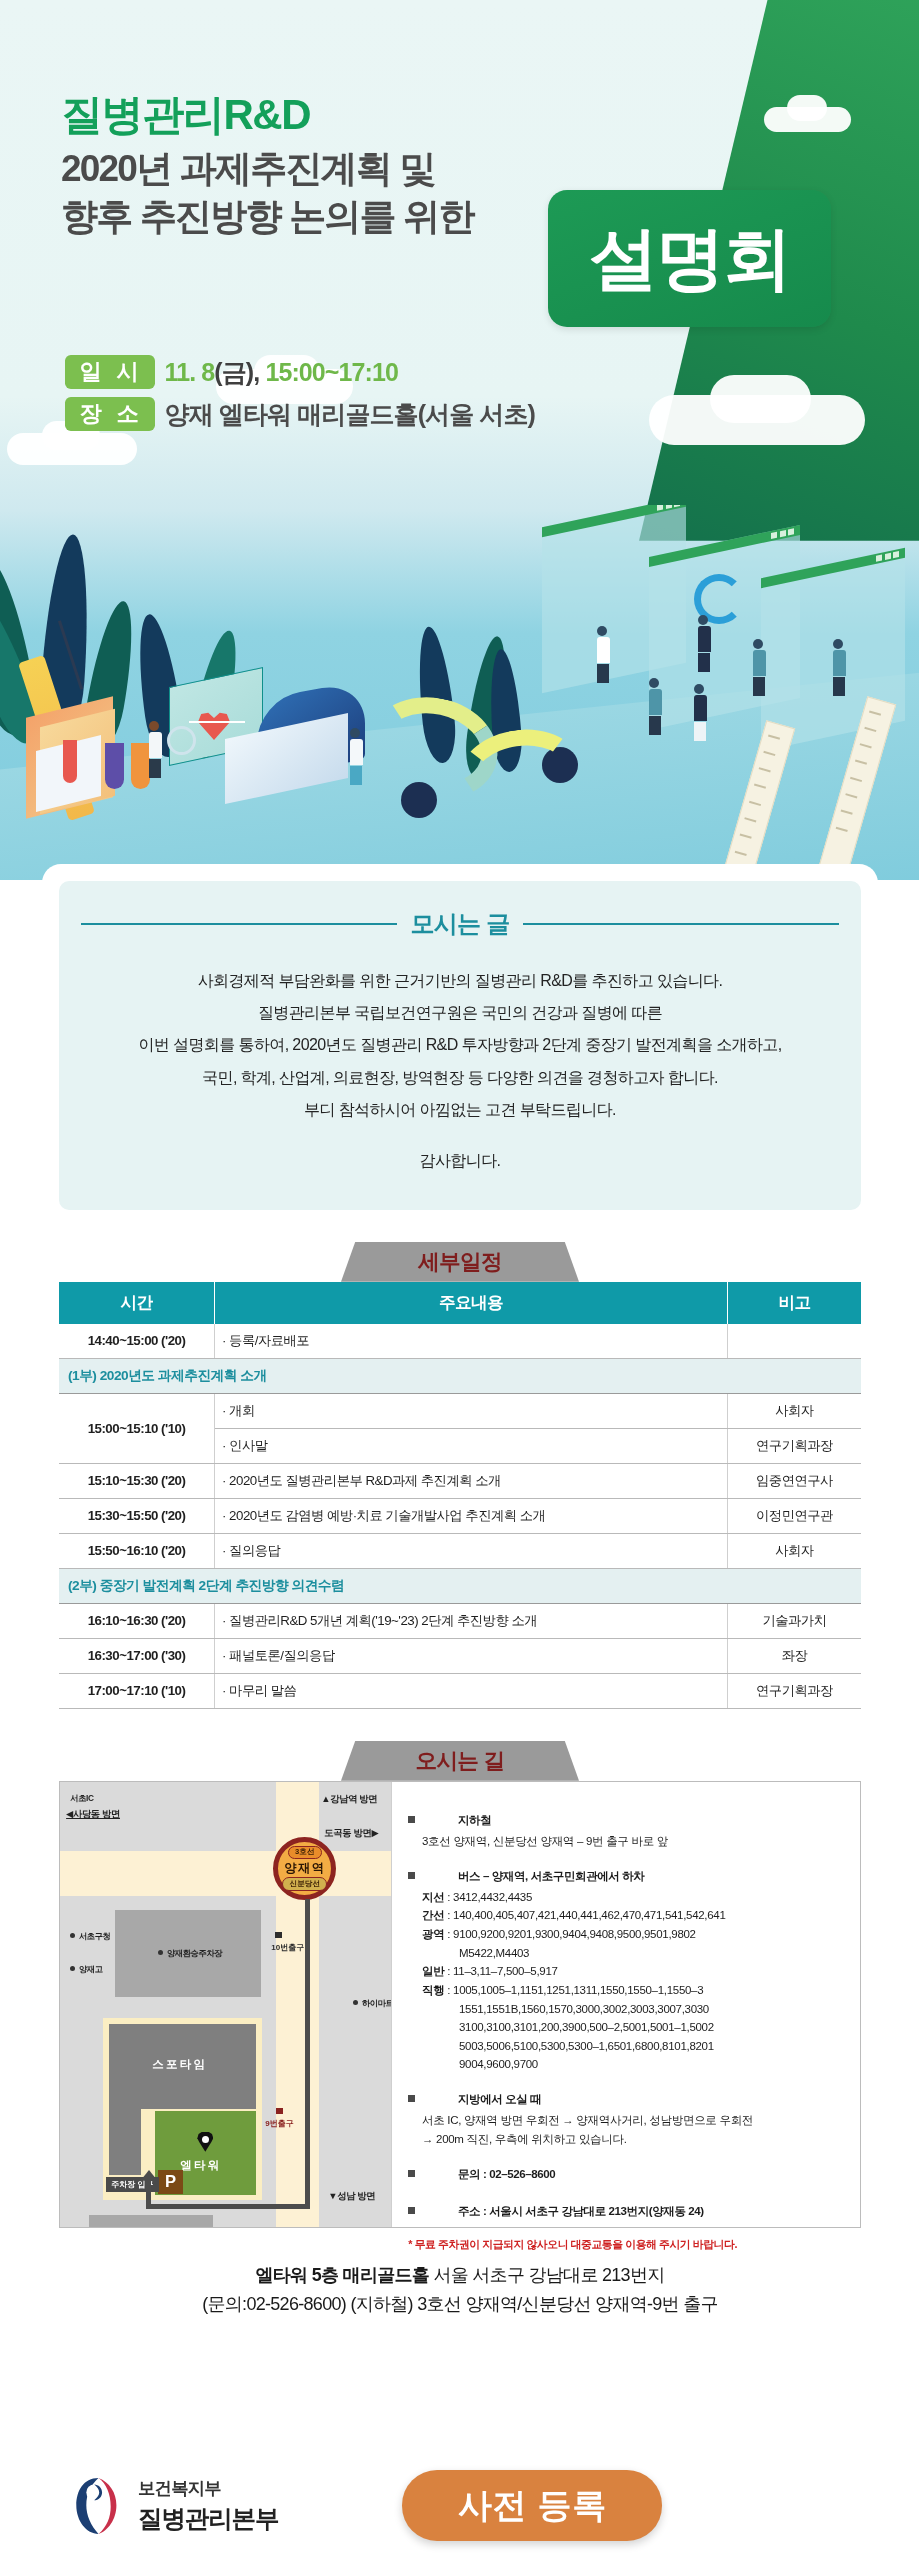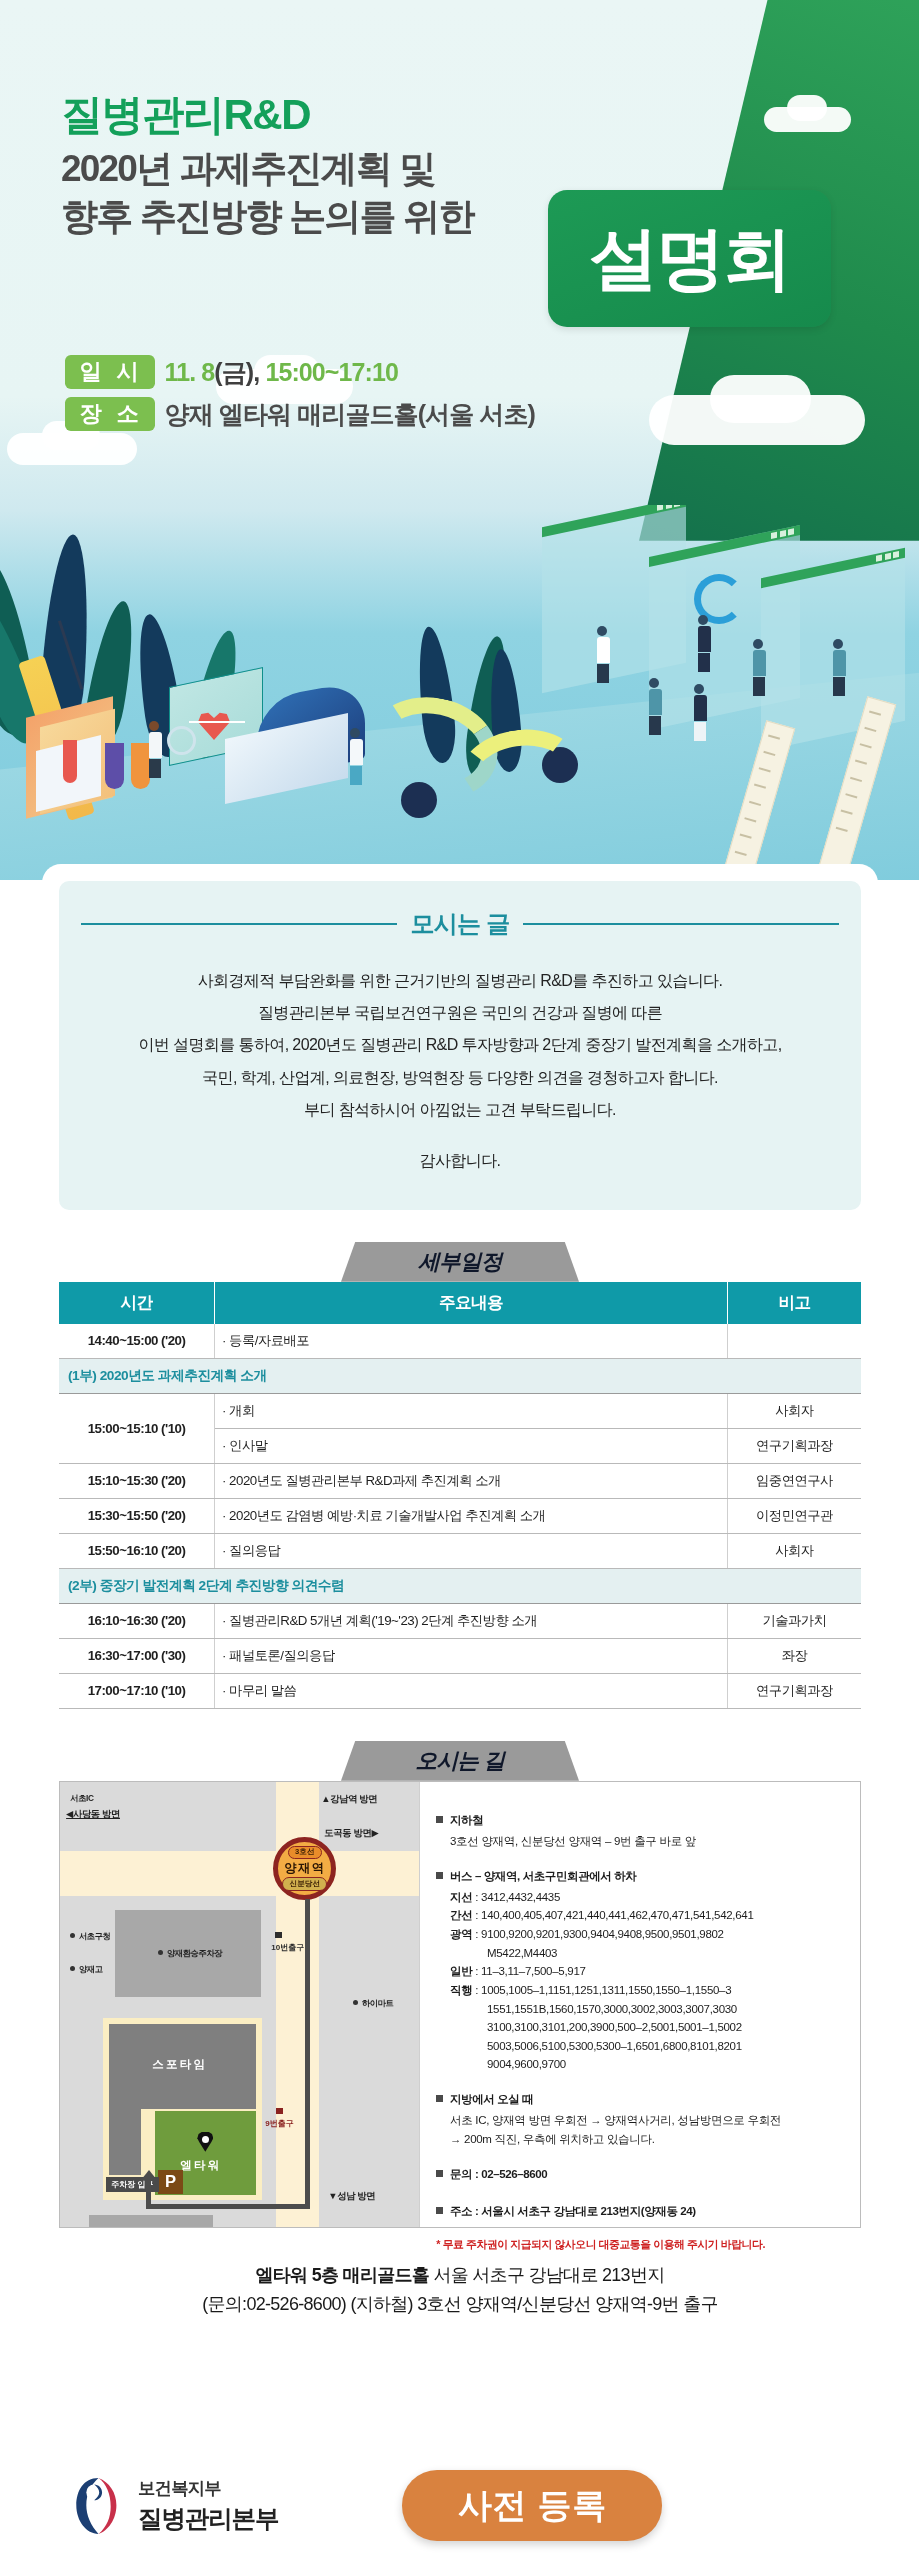--- a/index.html
+++ b/index.html
@@ -240,21 +240,21 @@
   .sec-wrap { position: relative; margin-top: 32px; }
   .sec-tab {
     width: 238px; height: 40px;
     margin: 0 auto;
     background: #9a9a9a;
     border-radius: 13px 13px 0 0;
     display: flex; align-items: center; justify-content: center;
     clip-path: polygon(6% 0, 94% 0, 100% 100%, 0% 100%);
   }
   .sec-tab span {
-    color: #0f172a; font-size: 21.6px; font-weight: bold; letter-spacing: -0.7px; font-style: italic;
+    color: #7f1d1d; font-size: 21.6px; font-weight: bold; letter-spacing: -0.7px;
   }
 
   
   table.sched {
     width: 100%;
     border-collapse: collapse;
     table-layout: fixed;
   }
   table.sched th {
     background: #0f9aa8;
@@ -294,21 +294,21 @@
 
   
   .mapbox {
     border: 1.4px solid #bcbcbc;
     display: flex;
     height: 447px;
     background: #ffffff;
   }
   .map-left {
     position: relative;
-    width: 360px;
+    width: 332px;
     background: #dadada;
     overflow: hidden;
     border-right: 0.7px solid #cfcfcf;
   }
   .road-v {
     position: absolute; left: 216px; top: 0;
     width: 43px; height: 100%;
     background: #fdf1d4;
   }
   .road-h {
@@ -394,21 +394,21 @@
   .parkin {
     position: absolute;
     background: #4a4a4a; color: #fff;
     font-size: 8px; font-weight: bold;
     padding: 2.2px 5px; white-space: nowrap;
   }
   .map-right {
     flex: 1;
     padding: 29px 19px 14.4px 16px;
   }
-  .dline { display: flex; margin-bottom: 2.9px; }
+  .dline { display: flex; margin-bottom: 2.9px; gap: 36px; }
   .dbul {
     width: 7.2px; height: 7.2px; background: #4a4a4a;
     margin: 5px 6.5px 0 0; flex: none;
   }
   .dtitle {
     font-size: 11.5px; font-weight: bold; color: #1c1c1c;
     letter-spacing: -0.4px; line-height: 1.6;
   }
   .dsub {
     font-size: 11.5px; color: #1c1c1c;

